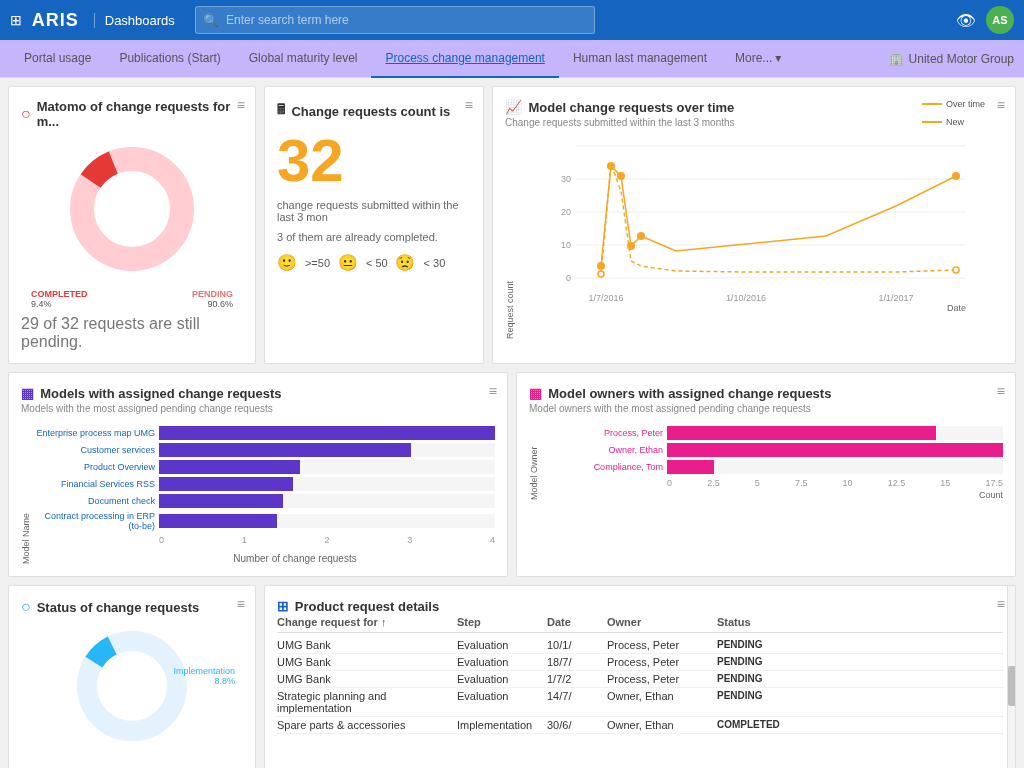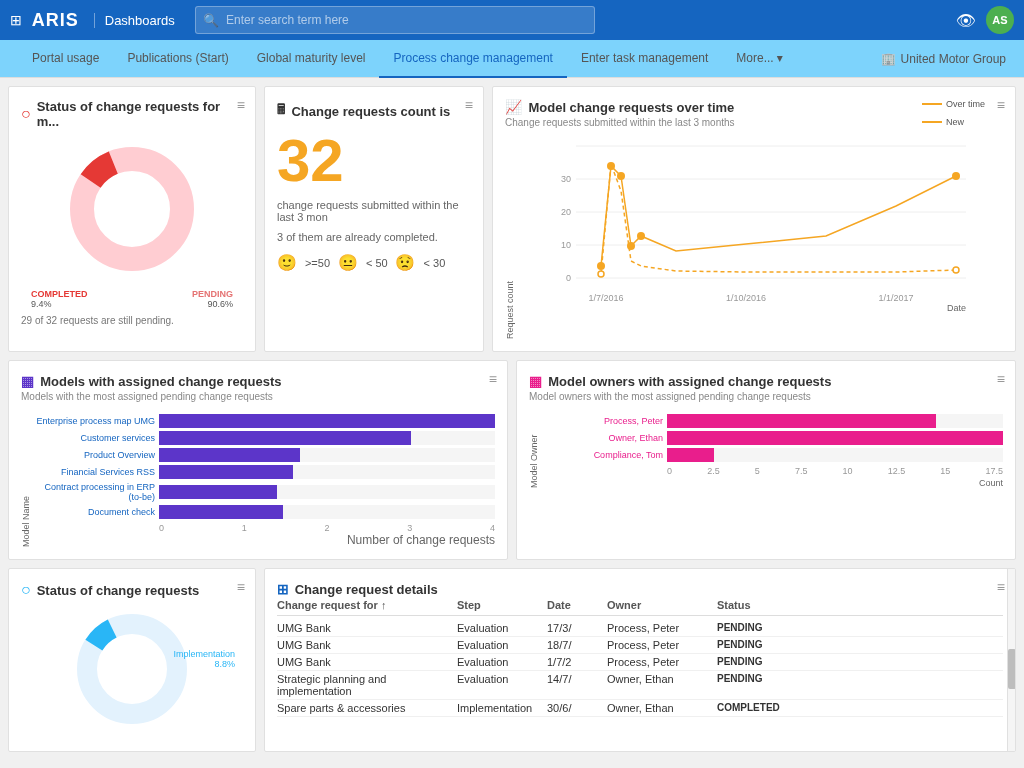--- a/index.html
+++ b/index.html
@@ -74,42 +74,43 @@
       cursor: pointer;
     }
     .grid-icon {
       color: white;
       font-size: 14px;
       cursor: pointer;
     }
 
     
     .tab-bar {
-      background: #7dd3fc;
+      background: #c4b5fd;
       height: 38px;
       display: flex;
       align-items: center;
-      padding: 0 18px;
+      padding: 0 10px;
       border-bottom: 1px solid #ddd;
       gap: 12px;
     }
     .tab-item {
       padding: 0 14px;
       height: 38px;
       display: flex;
       align-items: center;
       font-size: 12px;
       color: #555;
       cursor: pointer;
       border-bottom: 2px solid transparent;
       white-space: nowrap;
     }
     .tab-item.active {
       color: #1565c0;
       border-bottom: 2px solid #1565c0;
+      text-decoration: underline;
     }
     .tab-more {
       display: flex;
       align-items: center;
       gap: 3px;
     }
     .org-label {
       margin-left: auto;
       font-size: 12px;
       color: #555;
@@ -158,21 +159,21 @@
       right: 10px;
       color: #999;
       cursor: pointer;
       font-size: 14px;
     }
 
     
     .card-status { width: 248px; flex-shrink: 0; }
     .donut-container { position: relative; width: 140px; height: 140px; margin: 10px auto; }
     .donut-label { position: absolute; top: 50%; left: 50%; transform: translate(-50%, -50%); text-align: center; font-size: 10px; color: #666; }
-    .card-footer-text { font-size: 10px; color: #777; margin-top: 6px; }
+    .card-footer-text { font-size: 16px; color: #777; margin-top: 6px; }
 
     
     .card-count { width: 220px; flex-shrink: 0; }
     .big-number { font-size: 60px; font-weight: bold; color: #f5a623; line-height: 1; margin: 8px 0; }
     .count-desc { font-size: 11px; color: #666; }
     .count-completed { font-size: 11px; color: #666; margin-top: 8px; }
     .smiley-row { display: flex; align-items: center; gap: 8px; margin-top: 10px; font-size: 11px; color: #555; }
     .smiley { font-size: 16px; }
 
     
@@ -237,40 +238,40 @@
     <div class="avatar">AS</div>
   </div>
 </div>
 
 <div class="tab-bar">
   <div class="tab-bar-scroll">
     <div class="tab-item">Portal usage</div>
     <div class="tab-item">Publications (Start)</div>
     <div class="tab-item">Global maturity level</div>
     <div class="tab-item active">Process change management</div>
-    <div class="tab-item">Enter task management</div>
+    <div class="tab-item">Human last management</div>
     <div class="tab-item tab-more">
       <span>More...</span>
       <span>▾</span>
     </div>
   </div>
   <div class="org-label">
     <span>🏢</span>
     <span>United Motor Group</span>
   </div>
 </div>
 
 <div class="dashboard">
 
   <div class="row">
 
     <div class="card card-status">
       <div class="card-title">
         <span style="color:#e53935;font-size:16px;">○</span>
-        <span>Status of change requests for m...</span>
+        <span>Matomo of change requests for m...</span>
       </div>
       <span class="card-menu">≡</span>
       <div class="donut-container">
         <svg width="140" height="140" viewBox="0 0 140 140">
 
           <circle cx="70" cy="70" r="50" fill="none" stroke="#ffcdd2" stroke-width="24"></circle>
 
           <circle cx="70" cy="70" r="50" fill="none" stroke="#e53935" stroke-width="24" stroke-dasharray="29.5 314" stroke-dashoffset="78.5" transform="rotate(-90 70 70)"></circle>
         </svg>
         <div class="donut-label"></div>
@@ -390,40 +391,40 @@
                   <div class="bar-fill" style="width:42%;"></div>
                 </div>
             </div>
             <div class="bar-row">
               <div class="bar-label">Financial Services RSS</div>
               <div class="bar-track">
                   <div class="bar-fill" style="width:40%;"></div>
                 </div>
             </div>
             <div class="bar-row">
+              <div class="bar-label">Document check</div>
+              <div class="bar-track">
+                  <div class="bar-fill" style="width:37%;"></div>
+                </div>
+            </div>
+            <div class="bar-row">
               <div class="bar-label">Contract processing in ERP (to-be)</div>
               <div class="bar-track">
                   <div class="bar-fill" style="width:35%;"></div>
-                </div>
-            </div>
-            <div class="bar-row">
-              <div class="bar-label">Document check</div>
-              <div class="bar-track">
-                  <div class="bar-fill" style="width:37%;"></div>
                 </div>
             </div>
           </div>
           <div style="display:flex;justify-content:space-between;font-size:9px;color:#999;margin-top:4px;padding-left:124px;">
             <span>0</span>
               <span>1</span>
               <span>2</span>
               <span>3</span>
               <span>4</span>
           </div>
-          <div style="text-align:right;font-size:12px;color:#666;margin-top:0;padding-left:60px;">Number of change requests</div>
+          <div style="text-align:center;font-size:10px;color:#666;margin-top:8px;padding-left:60px;">Number of change requests</div>
         </div>
       </div>
     </div>
 
     <div class="card card-bar-right">
       <div class="card-title">
         <span style="font-size:14px;color:#e91e8c;">▦</span>
         <span>Model owners with assigned change requests</span>
       </div>
       <div class="card-subtitle">Model owners with the most assigned pending change requests</div>
@@ -484,35 +485,35 @@
       </div>
       <div style="font-size:9px;color:#29b6f6;position:absolute;right:20px;top:80px;text-align:right;">
         <div>Implementation</div>
         <div>8.8%</div>
       </div>
     </div>
 
     <div class="card card-table" style="position:relative;">
       <div class="card-title">
         <span style="font-size:14px;color:#1565c0;">⊞</span>
-        <span>Change request details</span>
+        <span>Product request details</span>
       </div>
       <span class="card-menu">≡</span>
       <div class="table-header">
         <div class="col-req" style="cursor:pointer;">Change request for ↑</div>
         <div class="col-step">Step</div>
         <div class="col-date">Date</div>
         <div class="col-owner">Owner</div>
         <div class="col-status">Status</div>
       </div>
       <div>
         <div class="table-row-data">
           <div class="col-req">UMG Bank</div>
           <div class="col-step">Evaluation</div>
-          <div class="col-date">17/3/</div>
+          <div class="col-date">10/1/</div>
           <div class="col-owner">Process, Peter</div>
           <div class="col-status status-pending">PENDING</div>
         </div>
         <div class="table-row-data">
           <div class="col-req">UMG Bank</div>
           <div class="col-step">Evaluation</div>
           <div class="col-date">18/7/</div>
           <div class="col-owner">Process, Peter</div>
           <div class="col-status status-pending">PENDING</div>
         </div>

